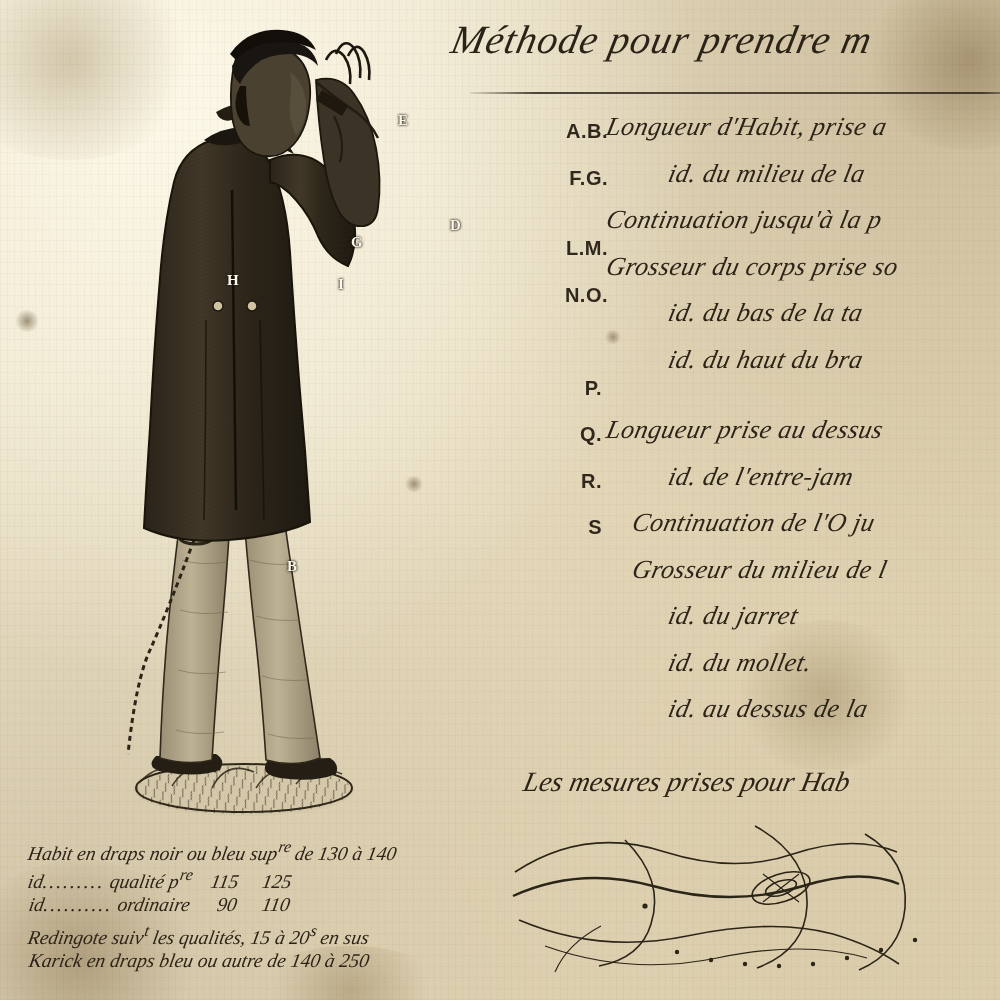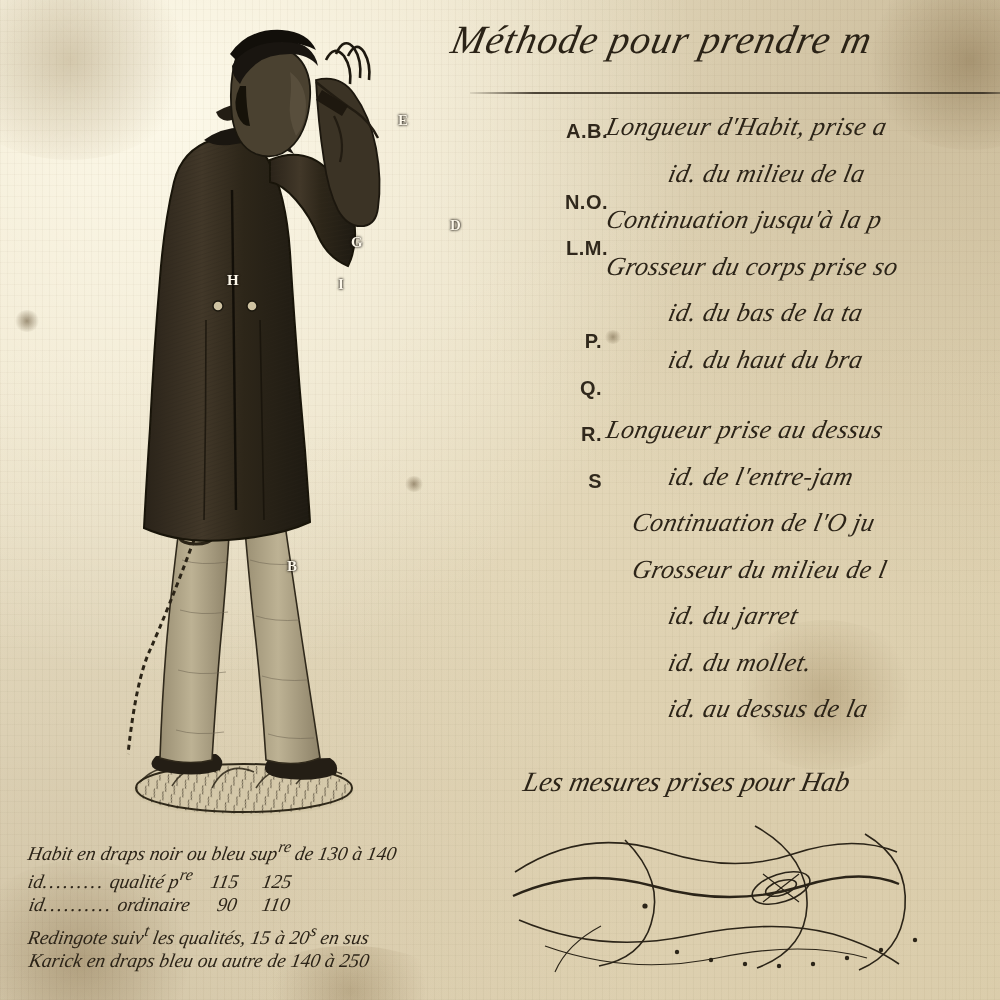--- a/index.html
+++ b/index.html
@@ -220,23 +220,24 @@
   <span class="fl" style="left:278px;top:92px;">E</span>
   <span class="fl" style="left:330px;top:197px;">D</span>
   <span class="fl" style="left:231px;top:214px;">G</span>
   <span class="fl" style="left:107px;top:252px;">H</span>
   <span class="fl" style="left:218px;top:256px;">I</span>
   <span class="fl" style="left:167px;top:538px;">B</span>
 </div>
 
 <div id="keys">
   <div class="keyrow">A.B.</div>
+  <div class="keyrow">F.G.</div>
   <div class="gap"></div>
+  <div class="keyrow">L.M.</div>
   <div class="keyrow">N.O.</div>
-  <div class="keyrow">L.M.</div>
   <div class="keyrow"></div>
   <div class="keyrow indent">P.</div>
   <div class="keyrow indent">Q.</div>
   <div class="keyrow indent">R.</div>
   <div class="keyrow indent">S</div>
 </div>
 
 <div id="lines">
   <div class="line">Longueur d'Habit, prise a</div>
   <div class="line ind">id.      du milieu de la</div>

